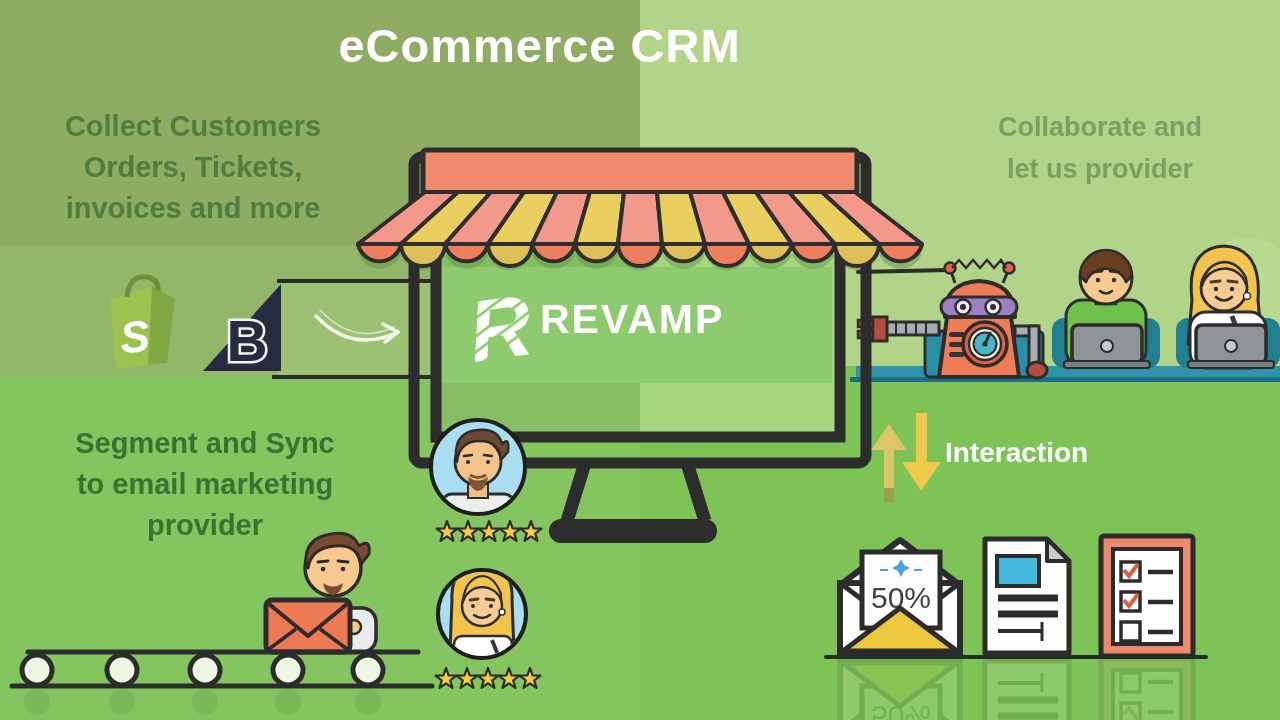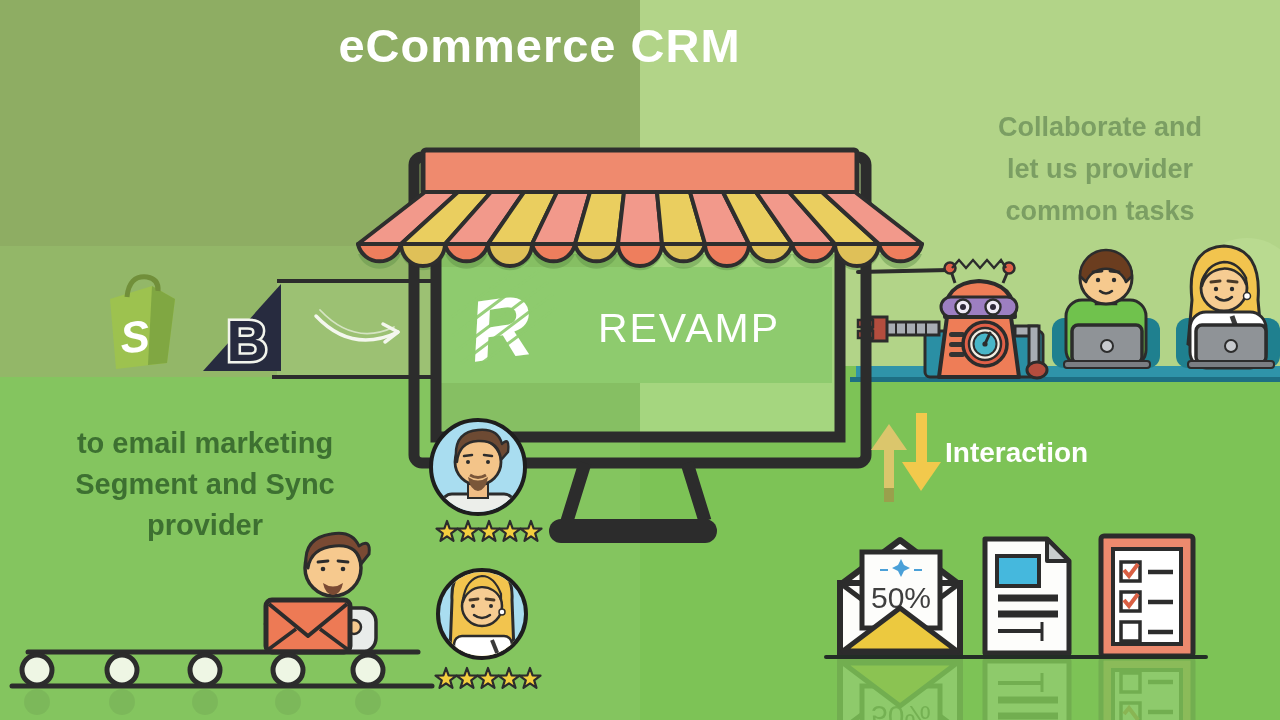--- a/index.html
+++ b/index.html
@@ -6,21 +6,21 @@
   .stage{position:relative;width:1280px;height:720px;overflow:hidden;
          font-family:"Liberation Sans", sans-serif;background:#84C55F;}
   .stage svg{position:absolute;left:0;top:0;}
   .txt{position:absolute;font-weight:bold;}
   .title{left:0;top:18px;width:1079px;text-align:center;font-size:47px;color:#fff;letter-spacing:1px;}
   .cap span{display:block;}
   .cap-tl{left:28px;top:106px;width:330px;text-align:center;font-size:29px;line-height:41px;color:#507C41;}
   .cap-tr{left:955px;top:106px;width:290px;text-align:center;font-size:27px;line-height:42px;color:#7B9E63;}
   .cap-bl{left:30px;top:423px;width:350px;text-align:center;font-size:29px;line-height:41px;color:#3D7031;}
   .cap-br{left:945px;top:431px;width:240px;text-align:left;font-size:28px;line-height:43px;color:#ffffff;}
-  .brandbox{left:540px;top:306px;width:240px;text-align:right;color:#fff;font-weight:normal;}
+  .brandbox{left:540px;top:297px;width:240px;text-align:left;color:#fff;font-weight:bold;}
   .brand-top{font-size:41px;letter-spacing:2px;line-height:44px;}
   .brand-bottom{font-size:30px;letter-spacing:2px;line-height:34px;}
 </style>
 </head>
 <body>
 
 <div class="stage">
 
 <svg width="1280" height="720" viewBox="0 0 1280 720">
   <defs>
@@ -324,30 +324,34 @@
       <rect x="1121" y="622" width="19" height="19" fill="#FFFFFF" stroke="#2C2C2C" stroke-width="3.5"></rect>
       <path d="M1148,632 H1173" stroke="#2C2C2C" stroke-width="4.5"></path>
     </g>
   </g>
   <use href="#icons-row" transform="translate(0,1314) scale(1,-1)" opacity="0.13"></use>
   <path d="M826,657 H1206" stroke="#232D26" stroke-width="4" stroke-linecap="round"></path>
 </svg>
 
 <div class="txt title">eCommerce CRM</div>
 
+<div class="txt cap cap-tl">
+  <span>Collect Customers</span>
+  <span>Orders, Tickets,</span>
+  <span>invoices and more</span>
+</div>
 
 <div class="txt cap cap-tr">
   <span>Collaborate and</span>
   <span>let us  provider</span>
-  <span>common tasks</span>
 </div>
 
 <div class="txt cap cap-bl">
+  <span>Segment and Sync</span>
   <span>to email marketing</span>
-  <span>Segment and Sync</span>
   <span>provider</span>
 </div>
 
 <div class="txt cap cap-br">
   <span>Interaction</span>
 </div>
 
 <div class="txt brandbox">
   <div class="brand-top">REVAMP</div>
 </div>

